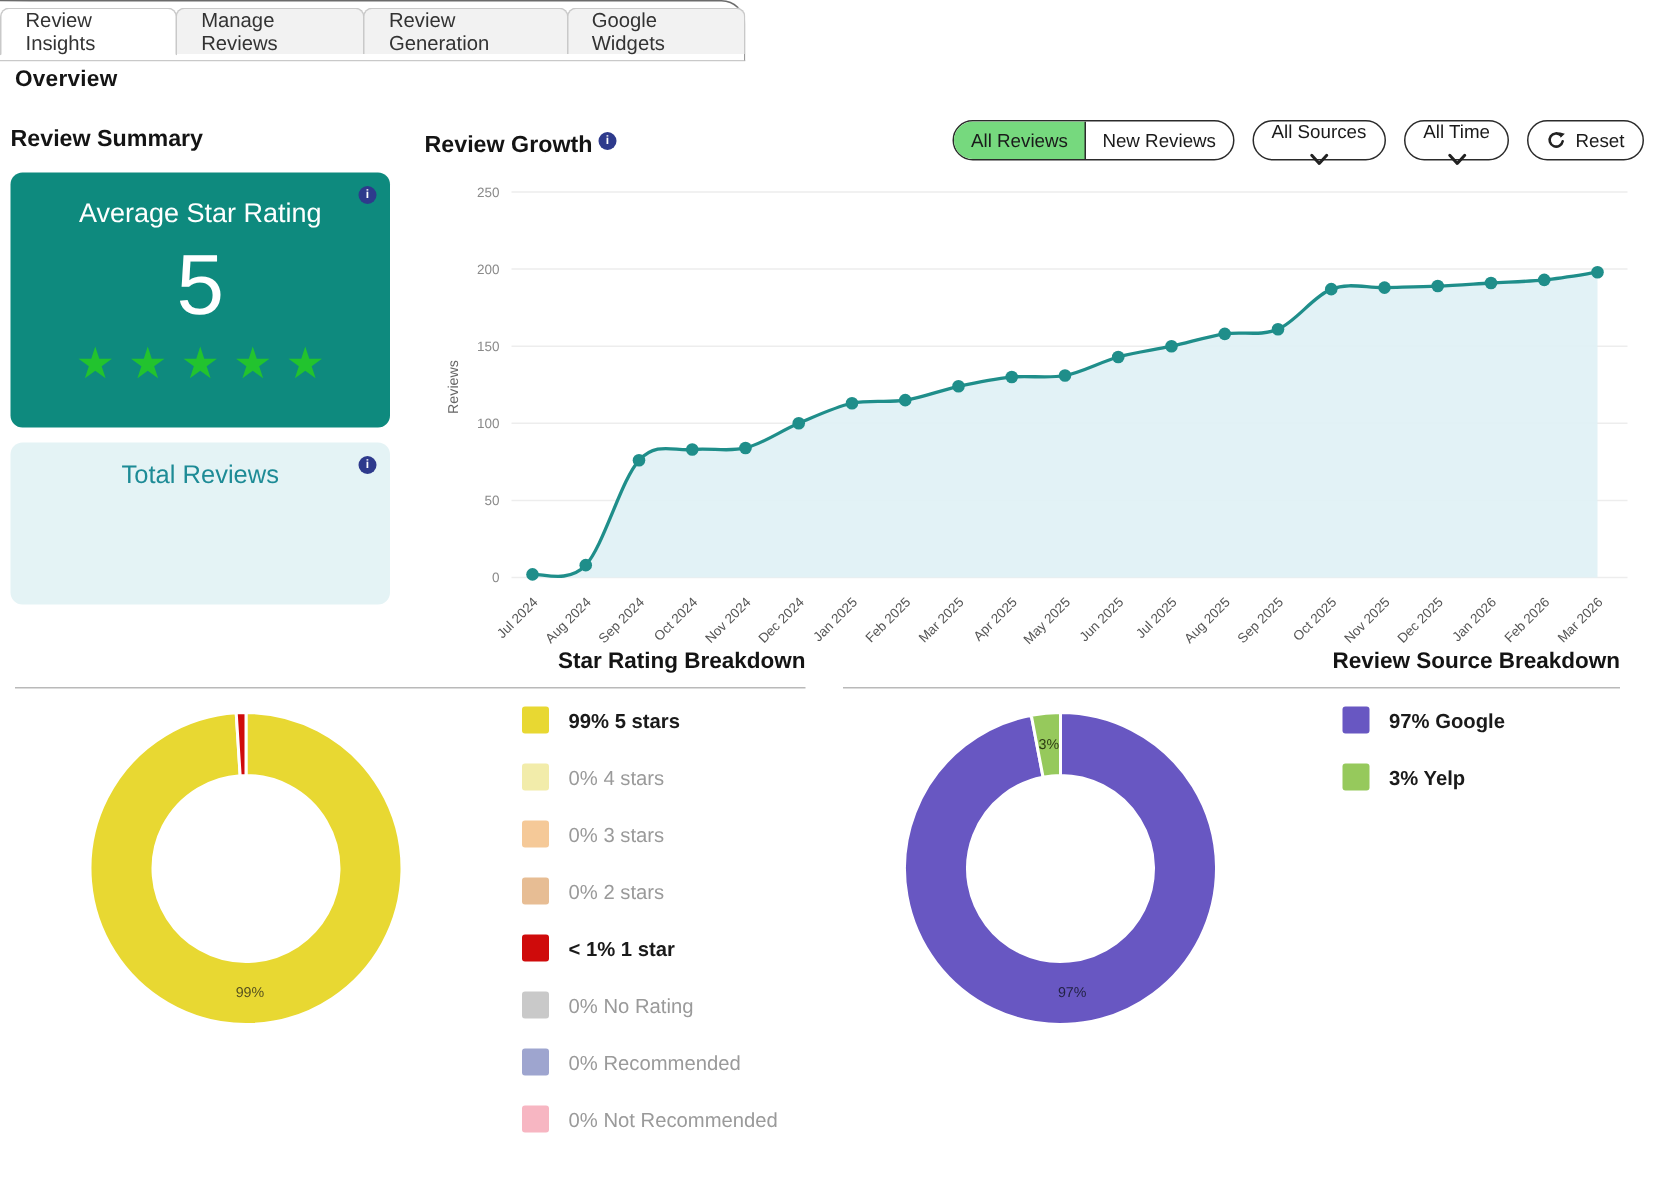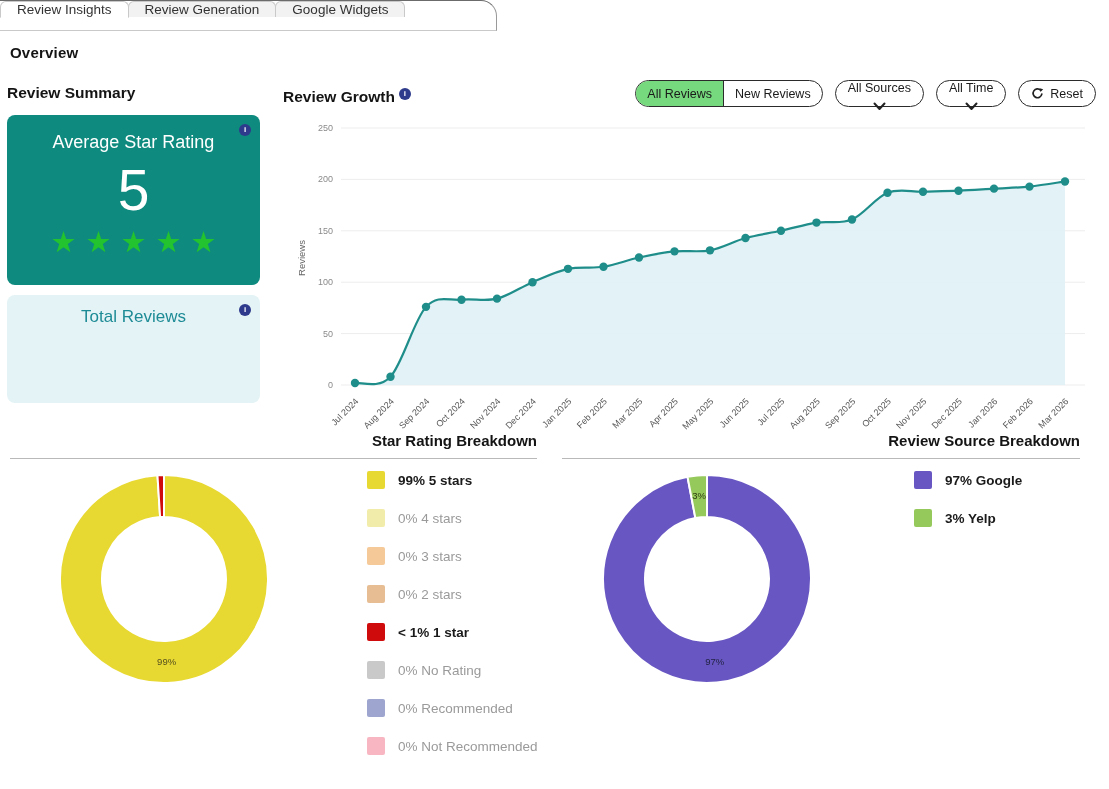--- a/index.html
+++ b/index.html
@@ -1,24 +1,24 @@
 <!DOCTYPE html>
 <html><head>
 <meta charset="utf-8">
 <style>
   * { box-sizing: border-box; margin: 0; padding: 0; }
   html,body { background:#fff; }
   body { font-family: "Liberation Sans", sans-serif; }
   #app { position:relative; width:1109px; height:789px; background:#fff; overflow:hidden; }
 
   
-  .tab-strip { position:absolute; left:0; top:0; width:497px; height:31px;
+  .tab-strip { position:absolute; left:0; top:0; width:497px; height:41px;
     border-top:1px solid #6b6b6b; border-right:1px solid #9a9a9a;
     border-bottom:1px solid #c9c9c9; border-top-right-radius:16px;
-    display:flex; align-items:flex-start; background:#fff; }
+    display:flex; align-items:center; background:#fff; }
   .tab { font-size:13.5px; color:#333; background:#f2f2f2;
     border:1px solid #c9c9c9; border-bottom:none; border-radius:6px 6px 0 0;
     padding:0 16px; display:flex; align-items:center; margin-right:-1px; cursor:default; }
   .tab.active { background:#fff; position:relative; z-index:2; margin-bottom:-1px;
     border-bottom:1px solid #fff; }
 
   
   .h1 { position:absolute; left:10px; top:44px; font-size:15px; font-weight:700; color:#141414; letter-spacing:.2px; }
   .h2 { font-size:15.5px; font-weight:700; color:#141414; }
   #summary-heading { position:absolute; left:7px; top:84px; }
@@ -58,33 +58,36 @@
   #star-section { left:10px; width:527px; height:340px; }
   #source-section { left:562px; width:518px; height:340px; }
   .bd-head { font-size:15px; font-weight:700; color:#141414; }
   .bd-rule { border:none; border-top:1px solid #b9b9b9; margin-top:9px; }
   .donut { position:absolute; top:31px; }
   #star-donut { left:38px; }
   #source-donut { left:29px; }
   .legend { position:absolute; top:39px; }
   #star-legend { left:338px; }
   #source-legend { left:333px; }
-  .legend-item { display:flex; align-items:center; gap:13px; height:18px; margin-bottom:20px; cursor:pointer;margin-left:19px; }
+  .legend-item { display:flex; align-items:center; gap:13px; height:18px; margin-bottom:20px; cursor:pointer; }
   .swatch { width:18px; height:18px; border-radius:2px; flex:0 0 18px; }
   .legend-text { font-size:13.5px; color:#9a9a9a; white-space:nowrap; }
   .legend-item.em .legend-text { color:#1a1a1a; font-weight:700; }
 </style>
 </head>
 <body>
 
 <div id="app">
 
   <div class="tab-strip">
     <div class="tab active">
         <span>Review Insights</span>
+      </div>
+    <div class="tab">
+        <span>Manage Reviews</span>
       </div>
     <div class="tab">
         <span>Review Generation</span>
       </div>
     <div class="tab">
         <span>Google Widgets</span>
       </div>
   </div>
 
   <div class="h1">Overview</div>

